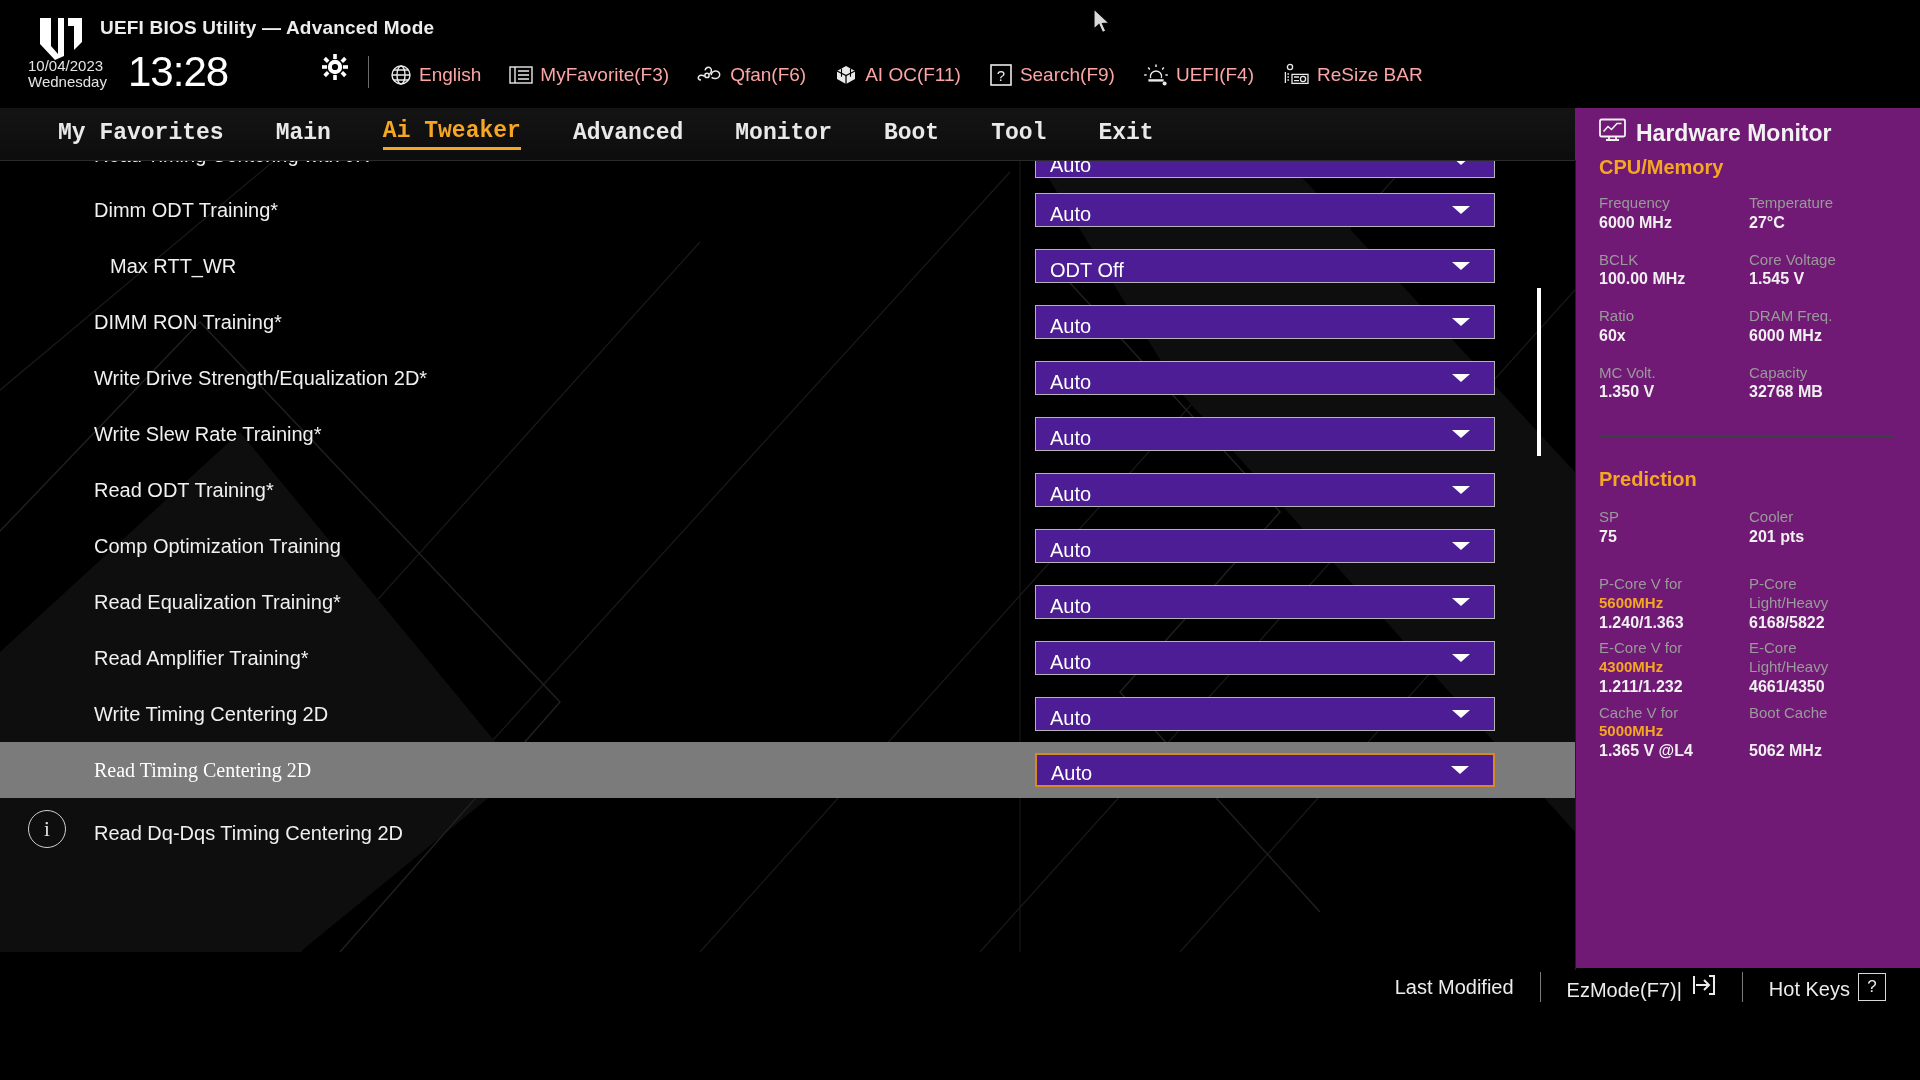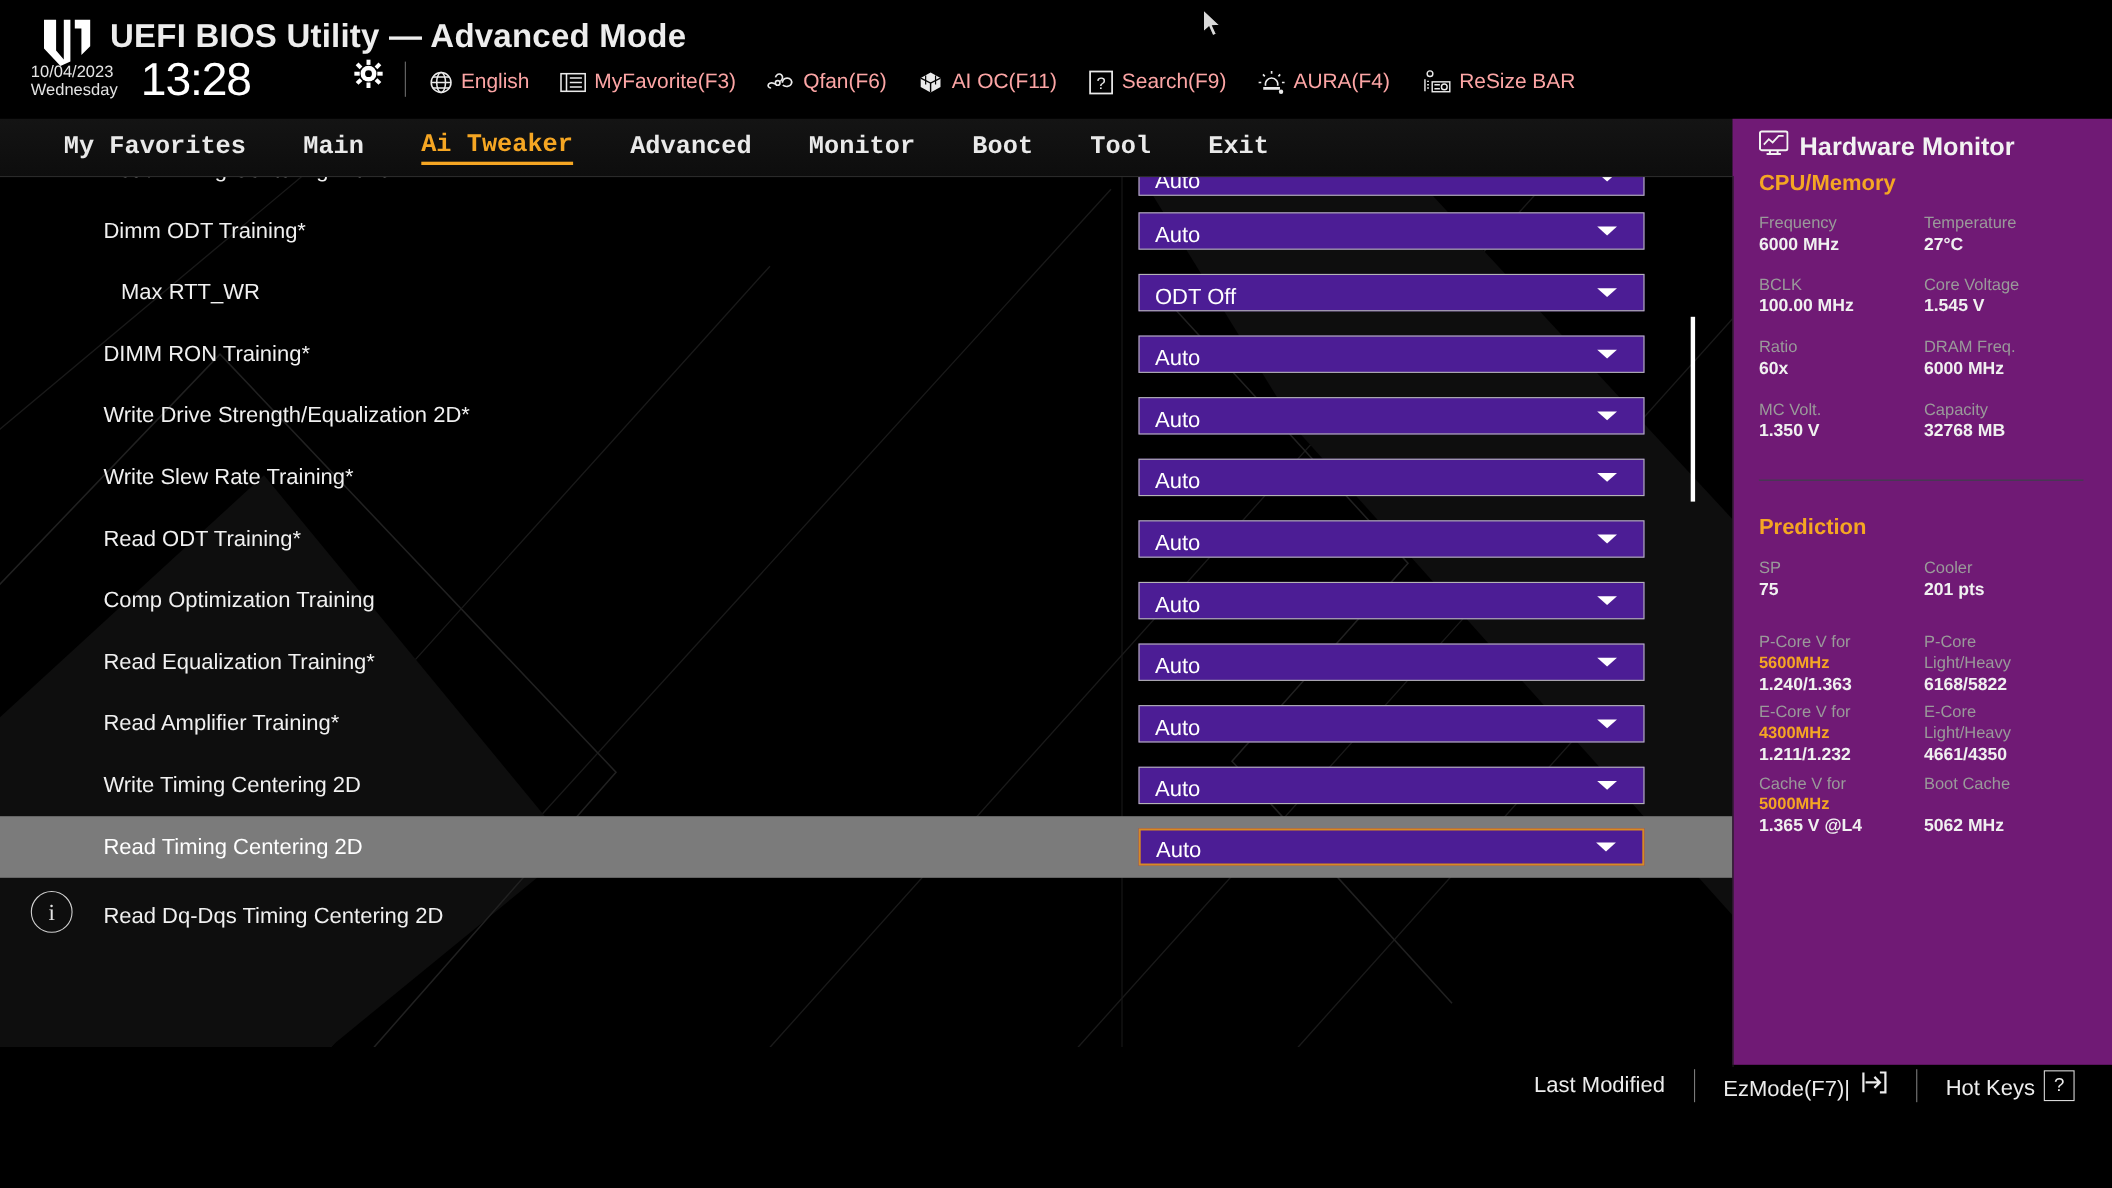--- a/index.html
+++ b/index.html
@@ -18,21 +18,21 @@
     position:absolute;left:0;top:132px;width:1575px;height:820px;
     overflow:hidden;pointer-events:none;z-index:0;
   }
   .bg-deco svg{position:absolute;left:0;top:0;}
 
   
   .header{position:absolute;left:0;top:0;width:1920px;height:108px;z-index:5;}
   .tuf-logo{position:absolute;left:38px;top:16px;width:46px;height:44px;}
   .title{
     position:absolute;left:100px;top:17px;
-    font-size:30px;font-weight:bold;color:#ededed;letter-spacing:.2px;
+    font-size:19px;font-weight:bold;color:#ededed;letter-spacing:.2px;
   }
   .datebox{position:absolute;left:28px;top:58px;width:96px;line-height:1.05;}
   .datebox .d1{font-size:15px;color:#e4e4e4;}
   .datebox .d2{font-size:15px;color:#e4e4e4;}
   .clock{position:absolute;left:128px;top:48px;font-size:42px;font-weight:300;color:#fff;letter-spacing:-1px;}
   .gear{position:absolute;left:322px;top:54px;}
   .hdr-sep{position:absolute;left:368px;top:56px;width:1px;height:32px;background:#6b6b6b;}
 
   .hdr-items{position:absolute;left:390px;top:58px;height:34px;display:flex;align-items:center;gap:0px;}
   .hdr-item{display:flex;align-items:center;gap:7px;font-size:19px;color:#fca5a5;margin-right:28px;white-space:nowrap;cursor:pointer;text-align:center;}
@@ -57,21 +57,21 @@
   .main{position:absolute;left:0;top:160px;width:1575px;height:800px;z-index:2;}
   .row{
     position:relative;height:56px;display:flex;align-items:center;
   }
   .row.clipped{height:22px;overflow:hidden;}
   .row.selected{background:#7b7b7b;}
   .row .label{
     position:absolute;left:94px;font-size:20px;color:#f0f0f0;white-space:nowrap;
   }
   .row .label.indent{left:110px;}
-  .row.selected .label{color:#ffffff;}
+  .row.selected .label{color:#ffffff;font-family:Liberation Serif, serif;}
   .combo{
     position:absolute;left:1035px;width:460px;height:34px;
     border:1px solid #b4b4b4;background:#4c1d95;
     display:flex;align-items:flex-end;box-sizing:border-box;cursor:pointer;
   }
   .combo.focus{border:2px solid #d78a24;}
   .combo .val{padding-left:14px;font-size:20px;color:#ffffff;}
   .combo .arrow{
     position:absolute;right:24px;top:50%;transform:translateY(-50%);
     width:0;height:0;border-left:9px solid transparent;border-right:9px solid transparent;
@@ -254,21 +254,21 @@
         <span class="ic">
           <svg width="26" height="22" viewBox="0 0 26 22">
               <g stroke="#eaeaea" stroke-width="1.5" fill="none">
             <path d="M13 3V0.6M6.8 5.4 5.2 3.6M19.2 5.4 20.8 3.6M3.6 11H1.2M22.4 11h2.4"></path>
             <path d="M7.6 14a5.6 5.6 0 1 1 10.8 0"></path>
             <path d="M5.4 16.4h15.2" stroke-width="2.4"></path>
               </g>
             <circle cx="21.6" cy="19.4" r="2" fill="#eaeaea"></circle>
             </svg>
         </span>
-        <span>AURA(F4)</span>
+        <span>UEFI(F4)</span>
       </div>
 
       <div class="hdr-item">
         <span class="ic">
           <svg width="28" height="24" viewBox="0 0 28 24">
               <g stroke="#eaeaea" stroke-width="1.3" fill="none">
             <circle cx="8" cy="4" r="2.6"></circle>
             <path d="M3.4 9v11M5.4 11h1.6M5.4 14h1.6M5.4 17h1.6"></path>
             <rect x="10" y="11.4" width="16" height="9"></rect>
             <circle cx="21" cy="16" r="2.6"></circle>

